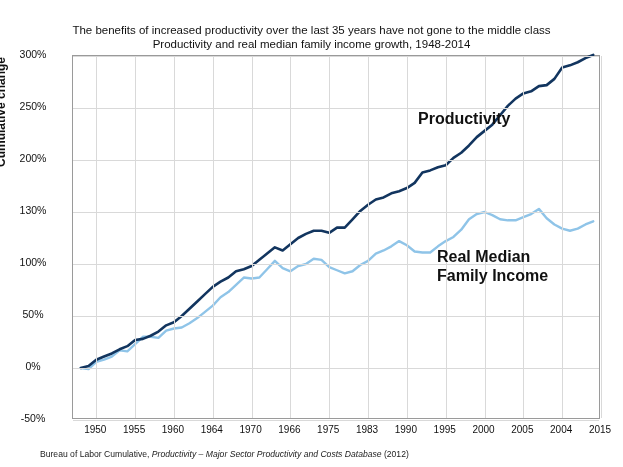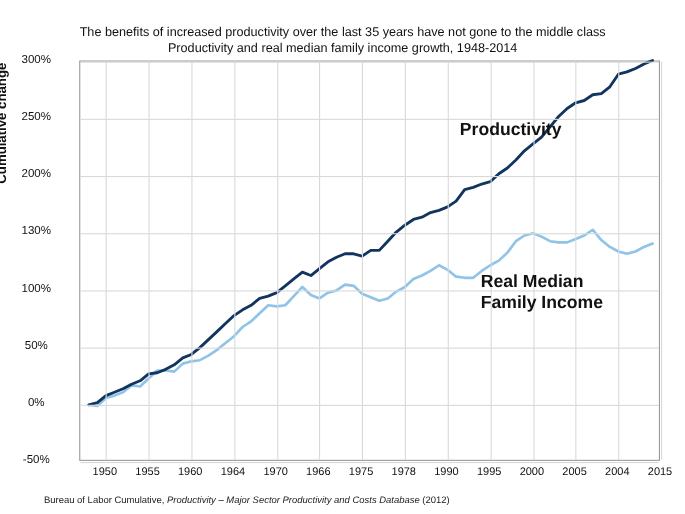--- a/index.html
+++ b/index.html
@@ -160,21 +160,21 @@
       <div class="ylabel" style="top: 31px;">300%</div>
     </div>
   <div id="xlabels">
       <div class="xlabel" style="left: 75.2941px; top: 407px;">1950</div>
       <div class="xlabel" style="left: 114.118px; top: 407px;">1955</div>
       <div class="xlabel" style="left: 152.941px; top: 407px;">1960</div>
       <div class="xlabel" style="left: 191.765px; top: 407px;">1964</div>
       <div class="xlabel" style="left: 230.588px; top: 407px;">1970</div>
       <div class="xlabel" style="left: 269.412px; top: 407px;">1966</div>
       <div class="xlabel" style="left: 308.235px; top: 407px;">1975</div>
-      <div class="xlabel" style="left: 347.059px; top: 407px;">1978</div>
+      <div class="xlabel" style="left: 347.059px; top: 407px;">1983</div>
       <div class="xlabel" style="left: 385.882px; top: 407px;">1990</div>
       <div class="xlabel" style="left: 424.706px; top: 407px;">1995</div>
       <div class="xlabel" style="left: 463.529px; top: 407px;">2000</div>
       <div class="xlabel" style="left: 502.353px; top: 407px;">2005</div>
       <div class="xlabel" style="left: 541.176px; top: 407px;">2004</div>
       <div class="xlabel" style="left: 580px; top: 407px;">2015</div>
     </div>
 
   <div class="series-label" id="label-productivity">Productivity</div>
   <div class="series-label" id="label-income">

